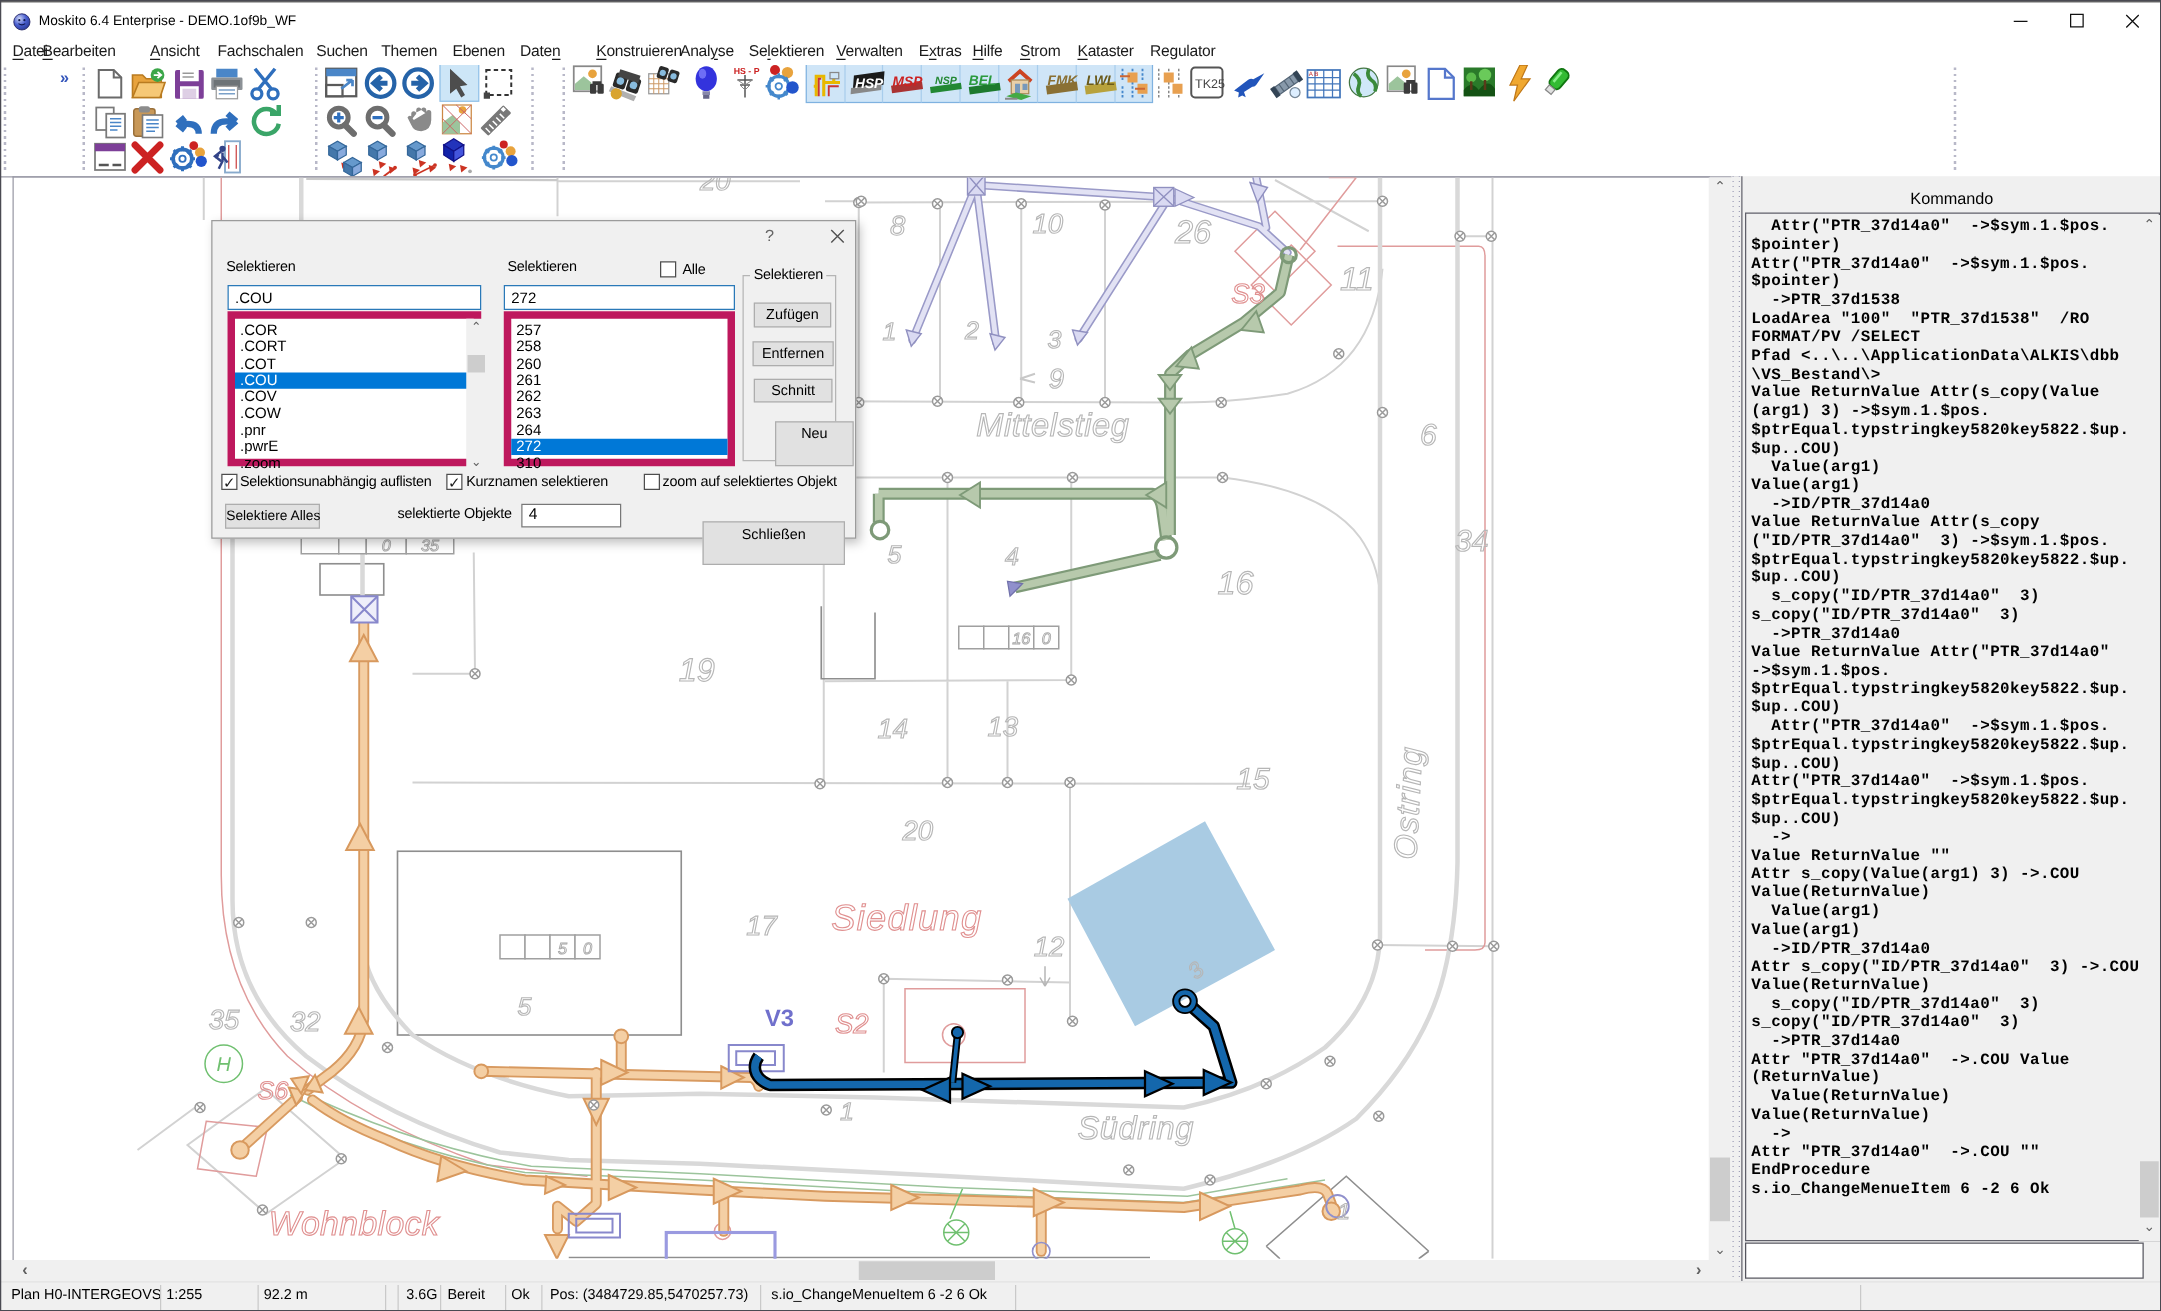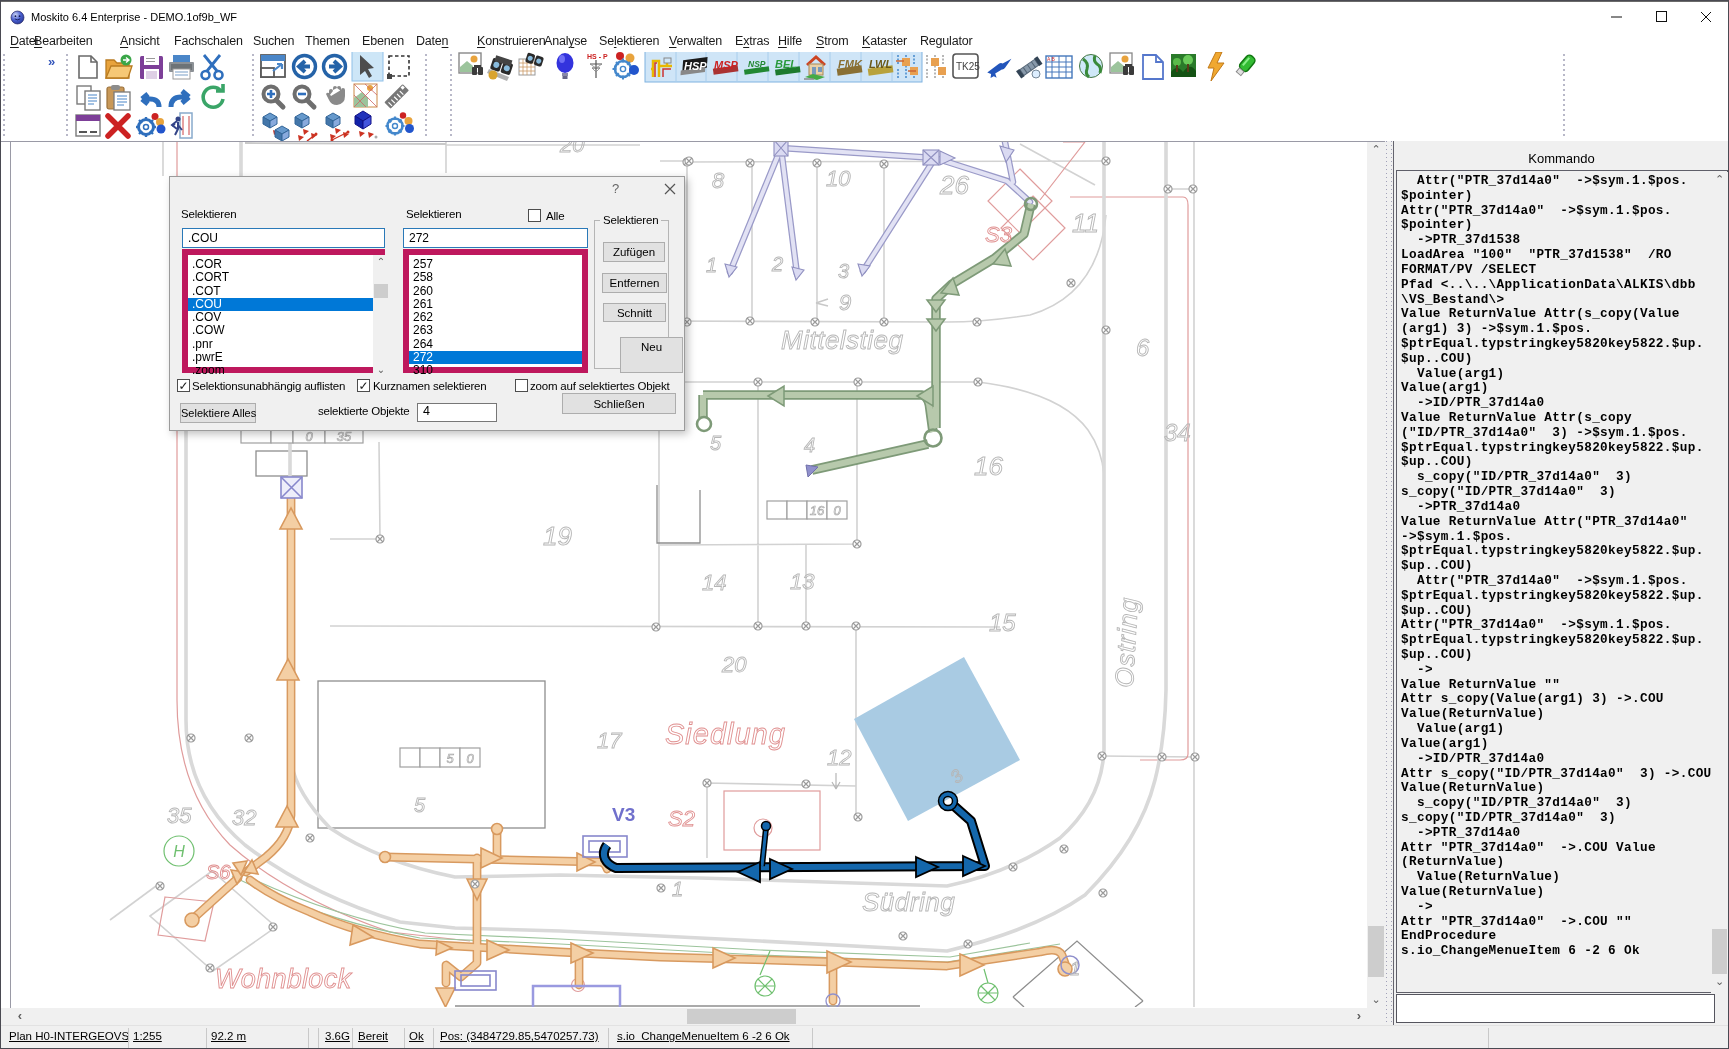--- a/index.html
+++ b/index.html
@@ -31,21 +31,21 @@
      background-image:repeating-linear-gradient(to bottom,#a0a0b8 0 1px,transparent 1px 4px),repeating-linear-gradient(to bottom,#a0a0b8 0 1px,transparent 1px 4px);
      background-size:1px 100%,1px 100%; background-position:1px 0,6px 0; background-repeat:no-repeat; }
   
   #cmdpanel { left:1393px; top:141px; width:336px; height:884px; background:#f0f0f0; border-left:1px solid #64646e; }
   #cmdtitle { left:0; top:10px; width:100%; text-align:center; font-size:13px; color:#000; }
   #cmdbox { left:2px; top:29px; width:332px; height:823px; border:1px solid #5f5f69; background:#f0f0f0; }
   #cmdtext { left:4px; top:3px; width:310px; font-family:"Liberation Mono", monospace; font-size:12.7px; font-weight:bold; line-height:14.82px; letter-spacing:0.35px; color:#000; white-space:pre; }
   #cmdinput { left:2px; top:853px; width:319px; height:29px; background:#fff; border:1px solid #55555e; }
   
   #statusbar { left:0; top:1025px; width:1729px; height:24px; background:#f0f0f0; border-top:1px solid #e2e2e2; font-size:11.5px; color:#000; }
-  .sf { position:absolute; top:4px;text-decoration:underline; }
+  .sf { position:absolute; top:4px; }
   .ssep { position:absolute; top:2px; height:20px; width:1px; background:#c9c9c9; }
   
   #dlg { left:169px; top:176px; width:516px; height:255px; background:#f0f0f0; border:1px solid #9b9b9b; box-shadow:3px 3px 8px rgba(0,0,0,0.25); }
   #dlg-title { left:0; top:0; width:100%; height:22px; background:#fff; }
   #dlg-title span { position:absolute; left:5px; top:4px; color:#8a8a8a; font-size:12.5px; }
   .dlabel { position:absolute; font-size:11.5px; color:#000; white-space:nowrap; letter-spacing:-0.2px; }
   .dinput { position:absolute; background:#fff; border:1px solid #2a79b8; font-size:12px; padding-left:5px; }
   .dlist { position:absolute; background:#fff; border:6px solid #be185d; font-size:12px; padding-top:3px; }
   .drow { height:13.3px; line-height:13.4px; padding-left:4px; color:#000; }
   .drow.sel { background:#0078d7; color:#fff; }
@@ -963,14 +963,14 @@
   <div class="dbtn" style="left:450px;top:160px;width:63px;height:36px;line-height:18px">Neu</div>
   <div class="dcheck" style="left:7px;top:202px">✓</div>
   <div class="dlabel" style="left:22px;top:203px">Selektionsunabhängig auflisten</div>
   <div class="dcheck" style="left:187px;top:202px">✓</div>
   <div class="dlabel" style="left:203px;top:203px">Kurznamen selektieren</div>
   <div class="dcheck" style="left:345px;top:202px"></div>
   <div class="dlabel" style="left:360px;top:203px">zoom auf selektiertes Objekt</div>
   <div class="dbtn" style="left:10px;top:226px;width:76px;height:20px;line-height:19px;font-size:11px">Selektiere Alles</div>
   <div class="dlabel" style="left:148px;top:228px">selektierte Objekte</div>
   <div class="abs" style="left:247px;top:226px;width:80px;height:19px;background:#fff;border:1px solid #777;font-size:12.5px;padding-left:5px">4</div>
-  <div class="dbtn" style="left:392px;top:216px;width:114px;height:21px;line-height:20px">Schließen</div>
+  <div class="dbtn" style="left:392px;top:240px;width:114px;height:35px;line-height:20px">Schließen</div>
 </div>
 
 </body></html>

